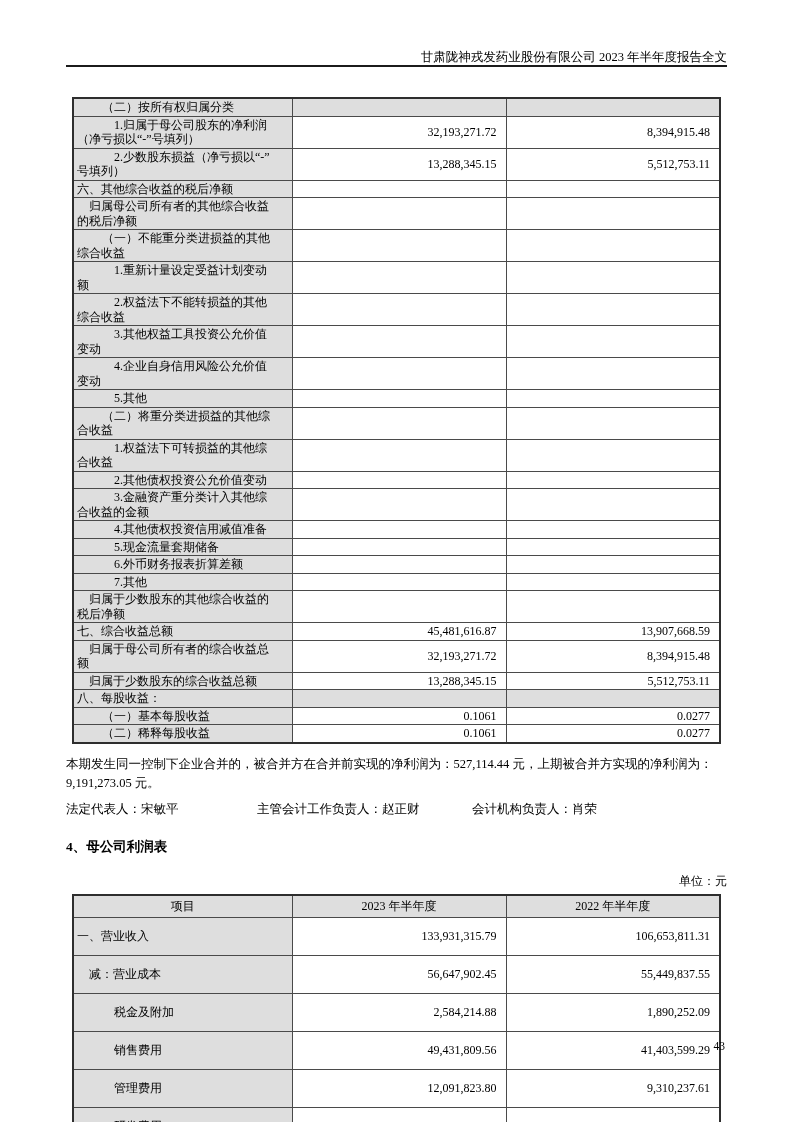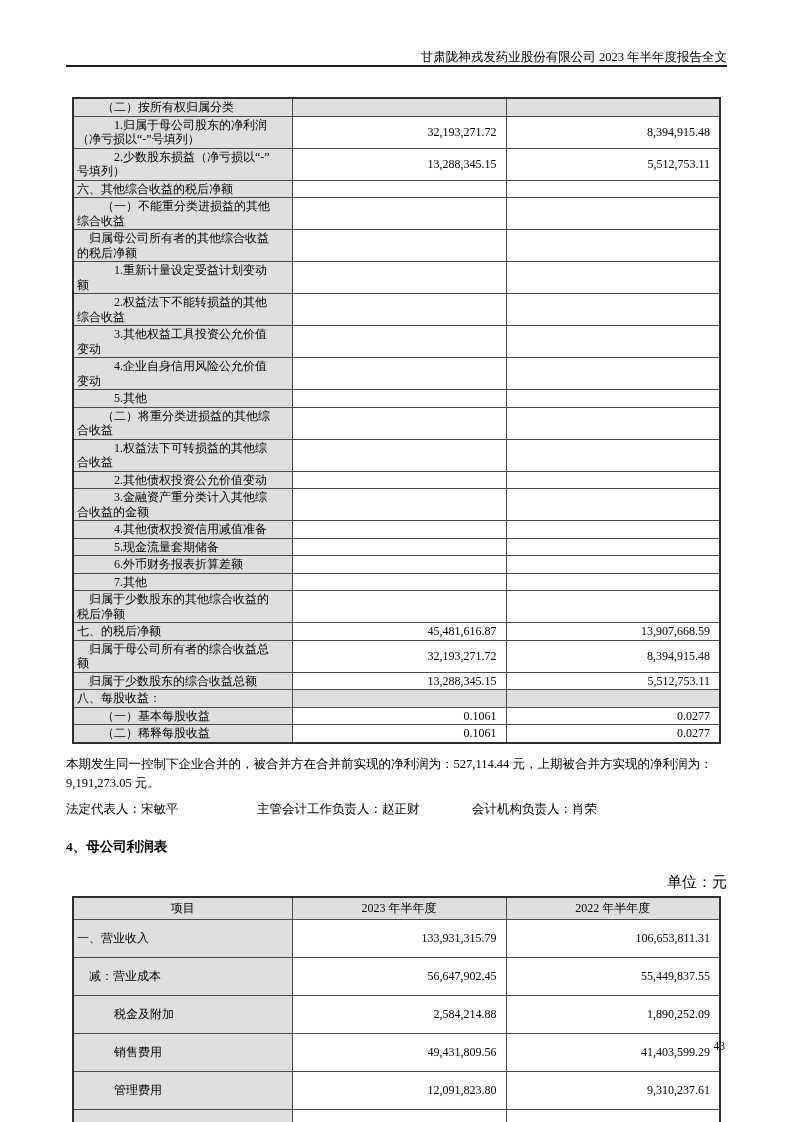--- a/index.html
+++ b/index.html
@@ -70,21 +70,21 @@
   }
   .signatures .sig-right { text-align: left; }
 
   .section-heading {
     font-size: 13.5px;
     font-weight: bold;
     margin: 20px 0 0 0;
   }
   .unit-label {
     text-align: right;
-    font-size: 15px;
+    font-size: 12px;
     margin-top: 17px;
   }
   #table2 { margin-top: 4px; }
   #table2 th {
     background: var(--shade, #dedede);
     text-align: center;
     padding: 3px 3px;
     line-height: 15px;
   }
   #table2 td { line-height: 15px; }
@@ -130,32 +130,32 @@
 号填列）</td>
           <td class="value-cell">13,288,345.15</td>
           <td class="value-cell">5,512,753.11</td>
         </tr>
         <tr>
           <td class="label-cell ind-0">六、其他综合收益的税后净额</td>
           <td class="value-cell"></td>
           <td class="value-cell"></td>
         </tr>
         <tr>
+          <td class="label-cell ind-1">归属母公司所有者的其他综合收益
+的税后净额</td>
+          <td class="value-cell"></td>
+          <td class="value-cell"></td>
+        </tr>
+        <tr>
           <td class="label-cell ind-2">（一）不能重分类进损益的其他
 综合收益</td>
           <td class="value-cell"></td>
           <td class="value-cell"></td>
         </tr>
         <tr>
-          <td class="label-cell ind-1">归属母公司所有者的其他综合收益
-的税后净额</td>
-          <td class="value-cell"></td>
-          <td class="value-cell"></td>
-        </tr>
-        <tr>
           <td class="label-cell ind-3">1.重新计量设定受益计划变动
 额</td>
           <td class="value-cell"></td>
           <td class="value-cell"></td>
         </tr>
         <tr>
           <td class="label-cell ind-3">2.权益法下不能转损益的其他
 综合收益</td>
           <td class="value-cell"></td>
           <td class="value-cell"></td>
@@ -220,21 +220,21 @@
           <td class="value-cell"></td>
           <td class="value-cell"></td>
         </tr>
         <tr>
           <td class="label-cell ind-1">归属于少数股东的其他综合收益的
 税后净额</td>
           <td class="value-cell"></td>
           <td class="value-cell"></td>
         </tr>
         <tr>
-          <td class="label-cell ind-0">七、的税后净额</td>
+          <td class="label-cell ind-0">七、综合收益总额</td>
           <td class="value-cell">45,481,616.87</td>
           <td class="value-cell">13,907,668.59</td>
         </tr>
         <tr>
           <td class="label-cell ind-1">归属于母公司所有者的综合收益总
 额</td>
           <td class="value-cell">32,193,271.72</td>
           <td class="value-cell">8,394,915.48</td>
         </tr>
         <tr>

